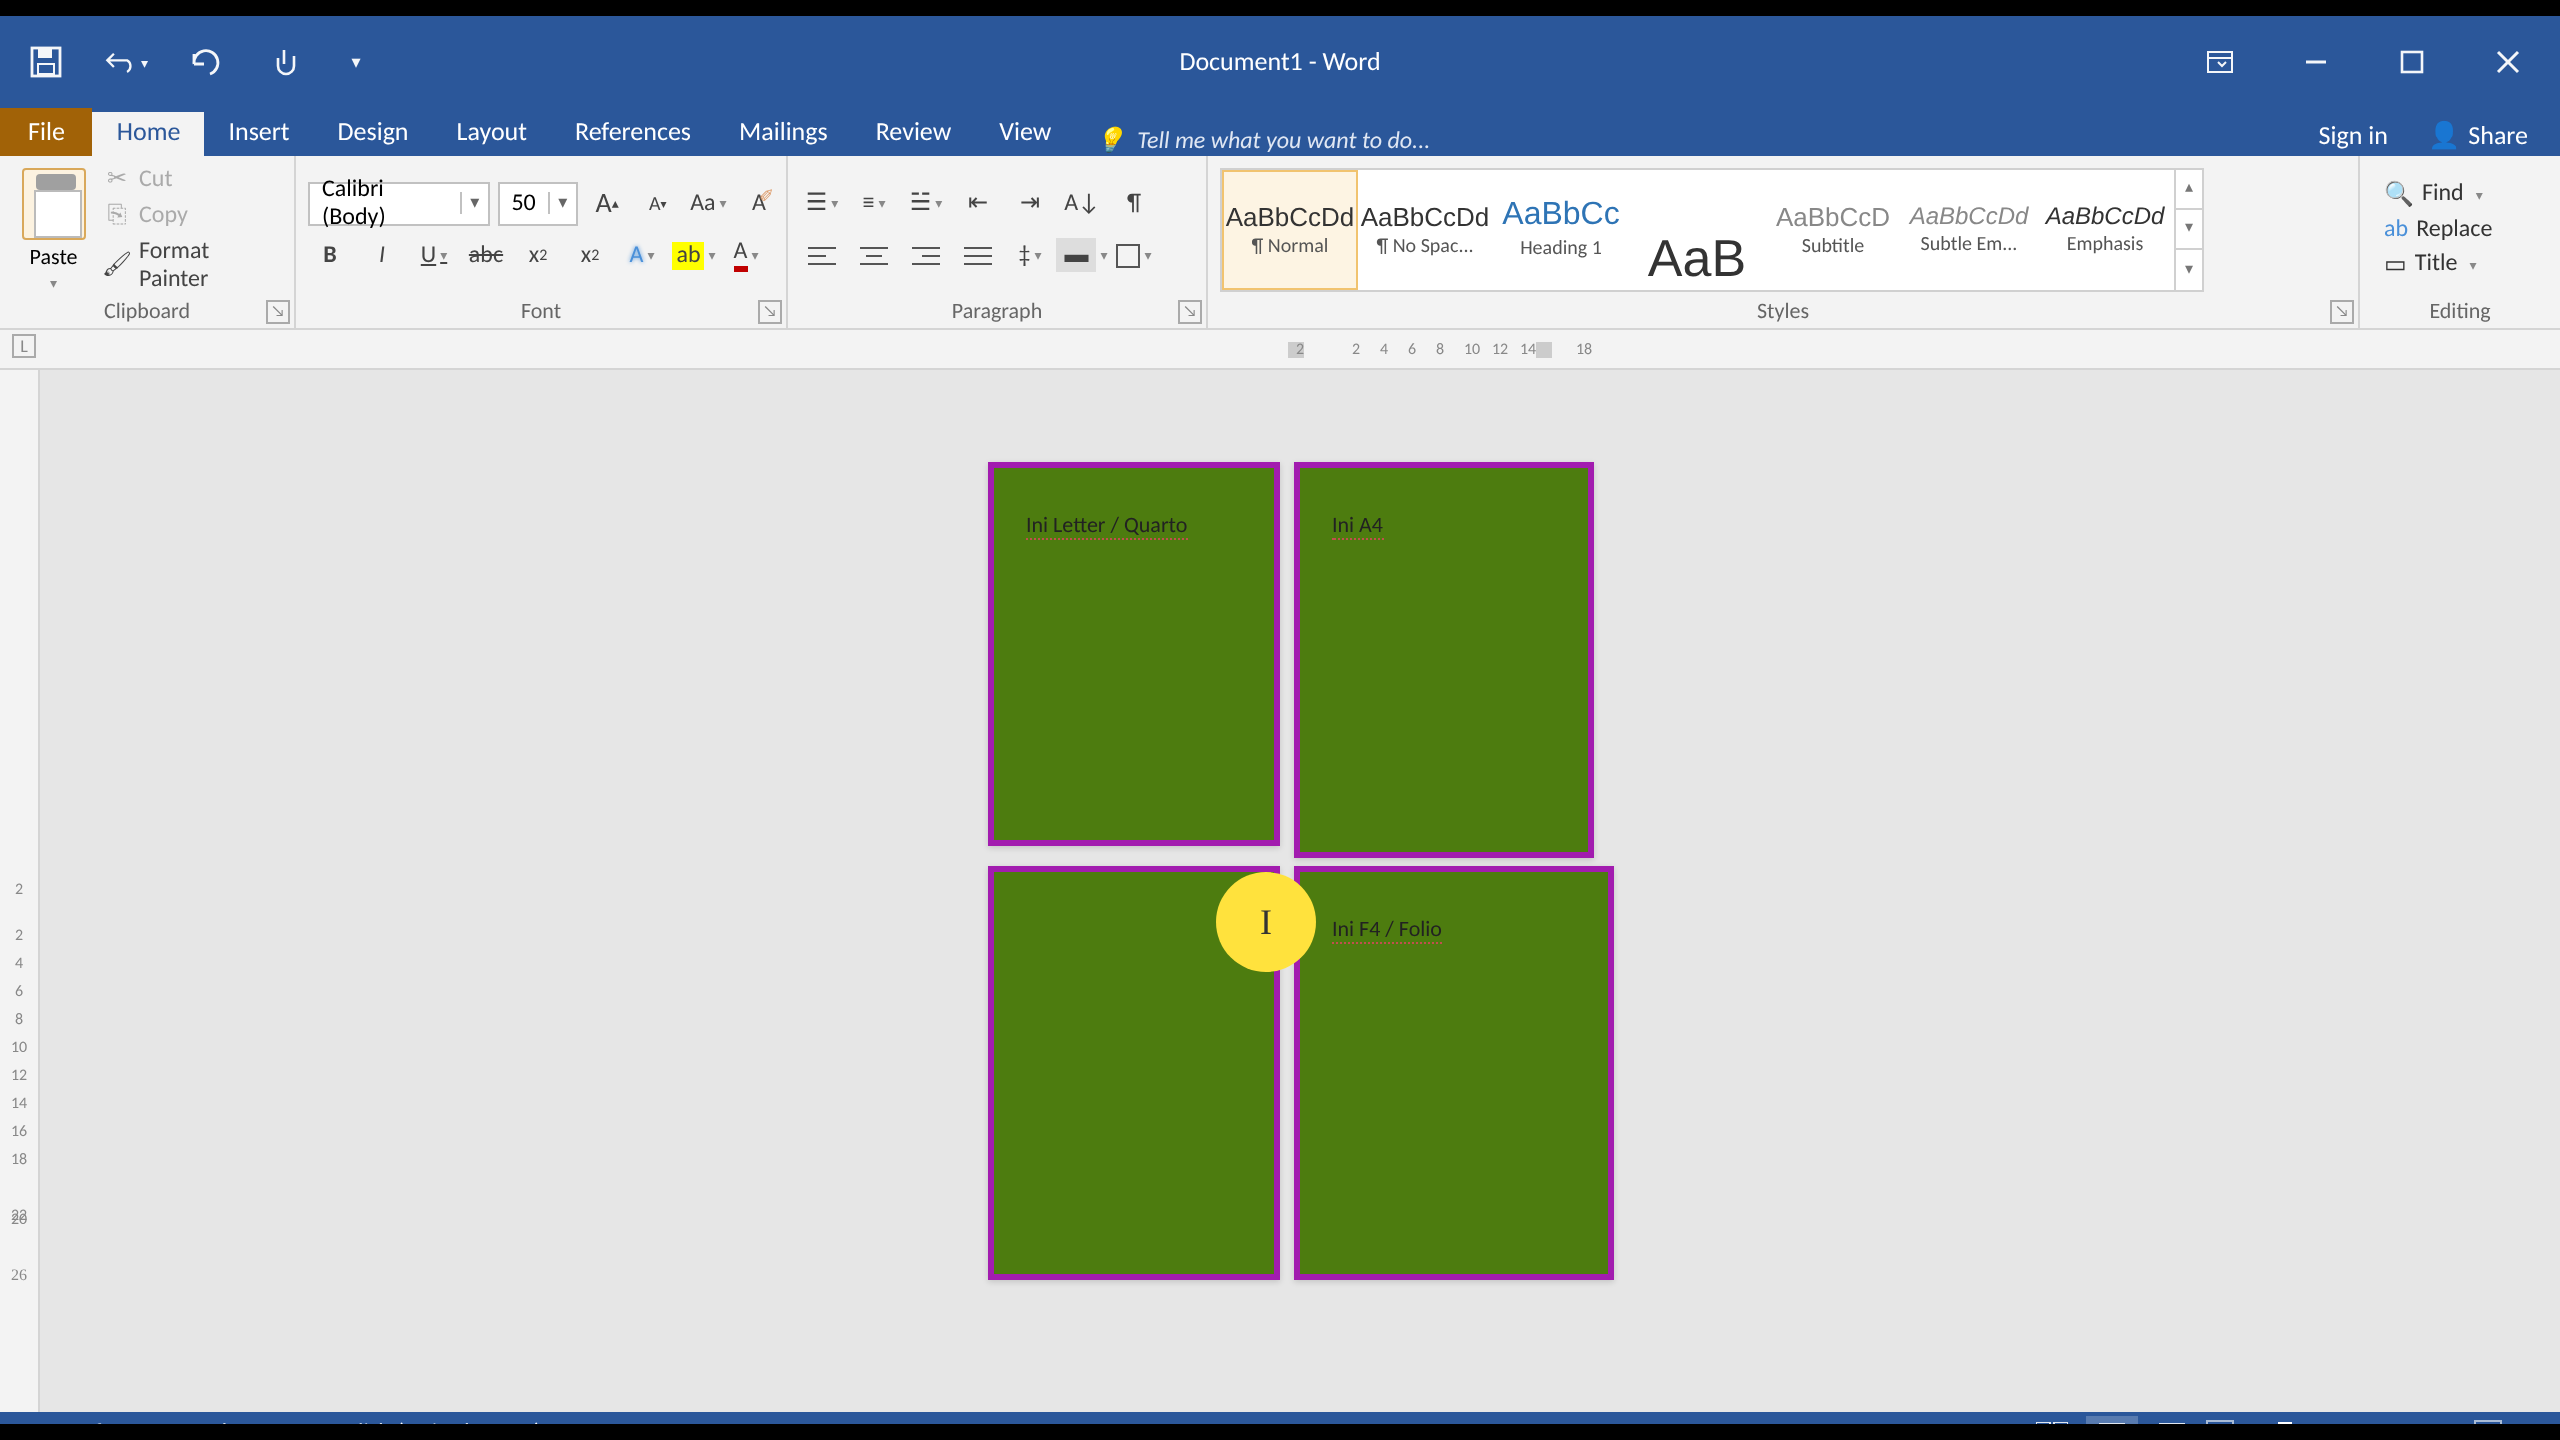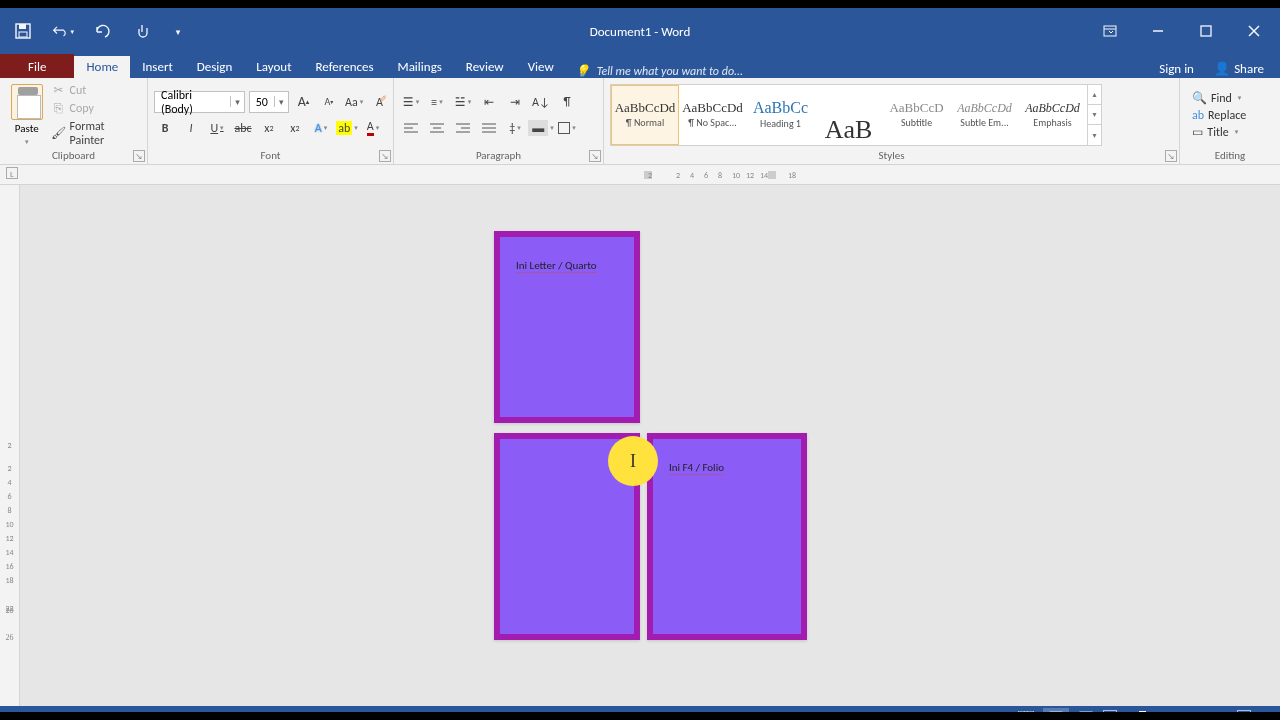--- a/index.html
+++ b/index.html
@@ -9,21 +9,21 @@
 
 .titlebar{height:46px;background:var(--word);color:#fff;display:flex;align-items:center;position:relative}
 .qat{display:flex;align-items:center;gap:18px;padding:0 6px 0 12px}
 .qat-btn{width:22px;height:22px;display:flex;align-items:center;justify-content:center;cursor:pointer;opacity:.95}
 .doc-title{position:absolute;left:50%;transform:translateX(-50%);font-size:13px}
 .winctrl{margin-left:auto;display:flex;align-items:center;gap:4px;padding-right:4px}
 .winbtn{width:44px;height:32px;display:flex;align-items:center;justify-content:center;cursor:pointer;opacity:.95}
 
 
 .tabs{height:24px;background:var(--word);display:flex;align-items:flex-end;padding-left:0;color:#fff}
-.file-tab{background:#7f1d1d;height:100%;padding:0 28px;display:flex;align-items:center;font-size:13px;cursor:pointer}
+.file-tab{background:#a16207;height:100%;padding:0 14px;display:flex;align-items:center;font-size:13px;cursor:pointer}
 .tab{padding:3px 12px 4px;font-size:13px;cursor:pointer;color:#fff}
 .tab.active{background:var(--ribbonBg);color:#2b579a}
 .tellme{margin-left:10px;display:flex;align-items:center;gap:6px;color:#e0e7f3;font-size:12px;font-style:italic}
 .tabs-right{margin-left:auto;display:flex;align-items:center;gap:4px;padding-right:8px;color:#fff}
 .tabs-right>div{padding:2px 8px;font-size:13px;cursor:pointer;display:flex;align-items:center;gap:4px}
 
 
 .ribbon{height:87px;background:var(--ribbonBg);border-bottom:1px solid var(--ribbonBorder);display:flex}
 .group{border-right:1px solid var(--ribbonBorder);display:flex;flex-direction:column;position:relative}
 .group-body{flex:1;display:flex;align-items:center;padding:4px 6px 0}
@@ -48,41 +48,41 @@
 .combo .dd{width:14px;text-align:center;border-left:1px solid #c1c1c1;cursor:pointer;color:#666;font-size:9px}
 .sm-btn{width:22px;height:22px;display:flex;align-items:center;justify-content:center;font-size:12px;color:#444;cursor:pointer}
 .sm-btn .caret{font-size:7px;margin-left:2px;color:#888}
 .font-col{display:flex;flex-direction:column;gap:4px}
 .bold{font-weight:bold}.ital{font-style:italic}.ulin{text-decoration:underline}.strk{text-decoration:line-through}
 
 
 .gallery{display:flex;border:1px solid #d0d0d0;background:#fff;height:62px}
 .style-item{width:68px;display:flex;flex-direction:column;align-items:center;justify-content:center;cursor:pointer;border-right:1px solid transparent}
 .style-item.sel{border:1px solid #f1c36f;background:#fdf4e3}
-.style-item .prev{font-family:Liberation Serif, serif;color:#333}
+.style-item .prev{font-family:Liberation Sans, sans-serif;color:#333}
 .style-item .sname{font-size:10px;color:#555;white-space:nowrap;overflow:hidden;text-overflow:ellipsis;max-width:62px}
 .gal-scroll{width:14px;display:flex;flex-direction:column;border-left:1px solid #d0d0d0}
 .gal-scroll div{flex:1;display:flex;align-items:center;justify-content:center;font-size:8px;color:#777;border-bottom:1px solid #d0d0d0;cursor:pointer}
 
 
 .edit-col{display:flex;flex-direction:column;gap:3px;padding:2px 6px}
 .edit-item{display:flex;align-items:center;gap:4px;font-size:12px;color:#333;cursor:pointer}
 
 
 .ruler-h{height:20px;background:#f3f3f3;border-bottom:1px solid #d4d4d4;position:relative;color:#888;font-size:8px}
 .ruler-h .mark{position:absolute;top:50%;transform:translateY(-50%)}
 .ruler-corner{position:absolute;left:6px;top:2px;width:12px;height:12px;border:1px solid #aaa;font-size:9px;display:flex;align-items:center;justify-content:center;color:#888}
 .ruler-shade{position:absolute;top:6px;height:8px;background:#ccc}
 .page-area{display:flex;height:calc(100% - 46px - 24px - 87px - 20px - 22px);position:relative;overflow:hidden}
 .ruler-v{width:20px;background:#f3f3f3;border-right:1px solid #d4d4d4;color:#888;font-size:8px;position:relative}
 .ruler-v .vm{position:absolute;left:50%;transform:translateX(-50%)}
 .canvas{flex:1;position:relative;background:#e6e6e6}
 
 
-.page{position:absolute;background:#8b5cf6;border:6px solid #a21caf;box-shadow:0 1px 3px rgba(0,0,0,.15)}
+.page{position:absolute;background:#4d7c0f;border:3px solid #a21caf;box-shadow:0 1px 3px rgba(0,0,0,.15)}
 .ptxt{position:absolute;top:22px;left:16px;font-size:11px;color:#222}
 .redu{position:relative}
 .redu::after{content:"";position:absolute;left:0;right:0;bottom:-1px;height:1px;border-bottom:1px dotted #c0504d}
 
 
 .cursor-spot{position:absolute;width:50px;height:50px;background:#ffe23d;border-radius:50%;display:flex;align-items:center;justify-content:center;z-index:5}
 .cursor-spot span{font-family:"Times New Roman";font-size:18px;color:#333}
 
 
 .status{height:22px;background:var(--word);color:#fff;display:flex;align-items:center;font-size:12px;padding:0 6px;gap:14px}
@@ -406,20 +406,23 @@
       <div class="vm" style="top: 390px;">18</div>
       <div class="vm" style="top: 420px;">20</div>
       <div class="vm" style="top: 418px;">22</div>
       <div class="vm" style="top: 448px; font-family: Liberation Serif, serif;">26</div>
     </div>
   <div class="canvas">
 
     <div class="page" style="left:474px;top:46px;width:146px;height:192px">
       <div class="ptxt"><span class="redu">Ini Letter / Quarto</span></div>
     </div>
+    <div class="page" style="left:627px;top:46px;width:150px;height:198px">
+      <div class="ptxt"><span class="redu">Ini A4</span></div>
+    </div>
     <div class="page" style="left:474px;top:248px;width:146px;height:207px">
       <div class="ptxt"><span></span></div>
     </div>
     <div class="page" style="left:627px;top:248px;width:160px;height:207px">
       <div class="ptxt"><span class="redu">Ini F4 / Folio</span></div>
     </div>
 
     <div class="cursor-spot" style="left:588px;top:251px">
         <span>I</span>
       </div>

